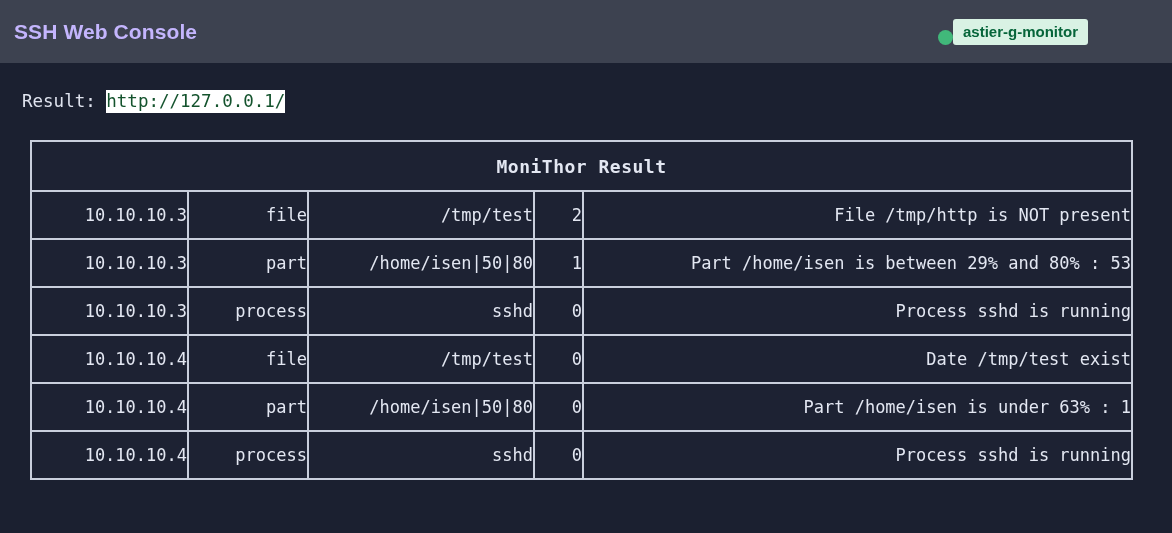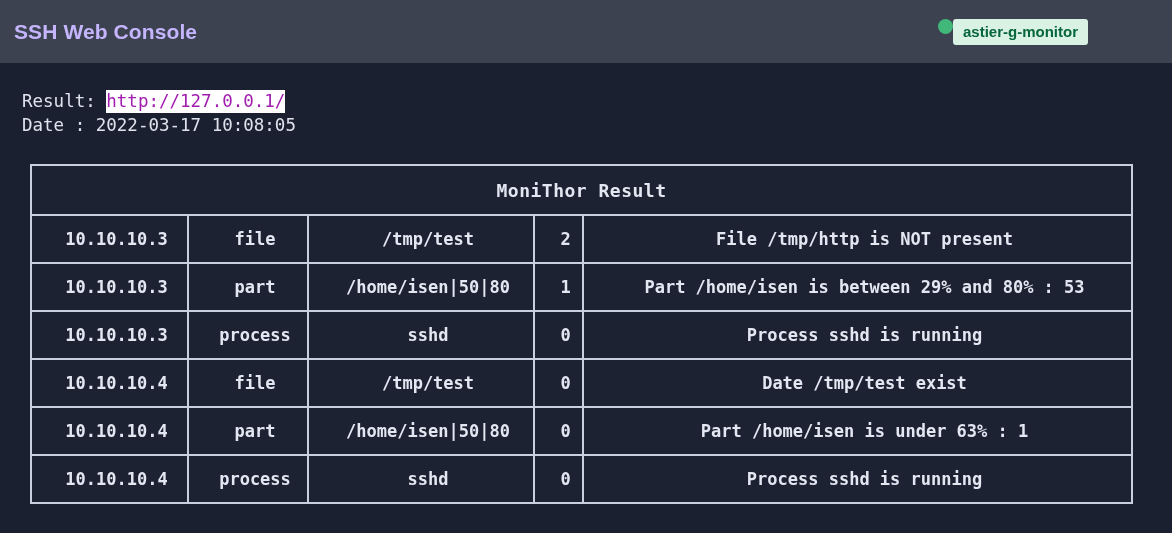--- a/index.html
+++ b/index.html
@@ -26,21 +26,21 @@
   }
   .app-title {
     color: #c4b5fd;
     font-size: 21px;
     font-weight: bold;
     letter-spacing: 0.1px;
     white-space: nowrap;
   }
   .appbar-right {
     display: flex;
-    align-items: flex-start;
+    align-items: flex-end;
     padding-right: 72px;
   }
   .status-dot {
     width: 15px;
     height: 15px;
     border-radius: 50%;
     background: #41b87a;
     display: block;
   }
   .host-badge {
@@ -61,21 +61,21 @@
     font-size: 17.5px;
     line-height: 24px;
     color: #dfe3ee;
   }
   .info-line {
     white-space: pre;
     display: block;
   }
   .url-selected {
     background: #ffffff;
-    color: #a21caf;
+    color: #14532d;
     padding: 1px 0 2px 0;
   }
 
   
   .table-wrap {
     margin: 27px 0 0 30px;
     width: 1103px;
   }
   table.monithor {
     border-collapse: separate;
@@ -88,22 +88,22 @@
     border: 1px solid #c9cfdd;
     background: #1d2233;
   }
   table.monithor th,
   table.monithor td {
     border: 1px solid #c9cfdd;
     padding: 0 0 0 14px;
     height: 46px;
     vertical-align: middle;
     background: #1d2233;
-    font-weight: bold;
-    text-align: center;
+    font-weight: normal;
+    text-align: right;
     white-space: nowrap;
     overflow: hidden;
   }
   table.monithor thead th {
     text-align: center;
     font-weight: bold;
     font-size: 18px;
     height: 48px;
     padding-left: 0;
     letter-spacing: 0.5px;
@@ -121,21 +121,20 @@
 <div class="appbar">
   <div class="app-title">SSH Web Console</div>
   <div class="appbar-right">
     <span class="status-dot"></span>
     <span class="host-badge">astier-g-monitor</span>
   </div>
 </div>
 
 <div class="info">
   <span class="info-line"><span>Result: </span><span class="url-selected">http://127.0.0.1/</span></span>
-  <span class="info-line">Date : 2022-03-17 10:08:05</span>
 </div>
 
 <div class="table-wrap">
   <table class="monithor">
     <colgroup>
       <col class="c-host">
         <col class="c-type">
         <col class="c-target">
         <col class="c-code">
         <col class="c-msg">

